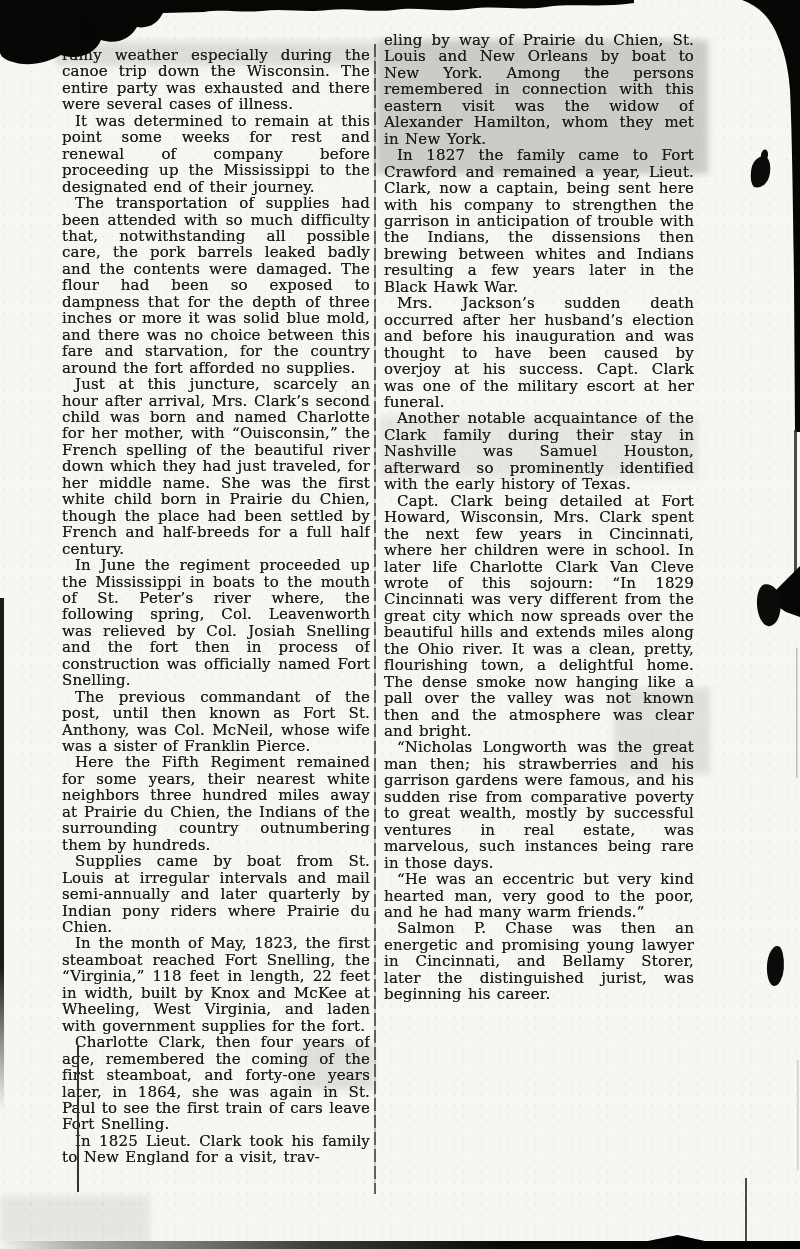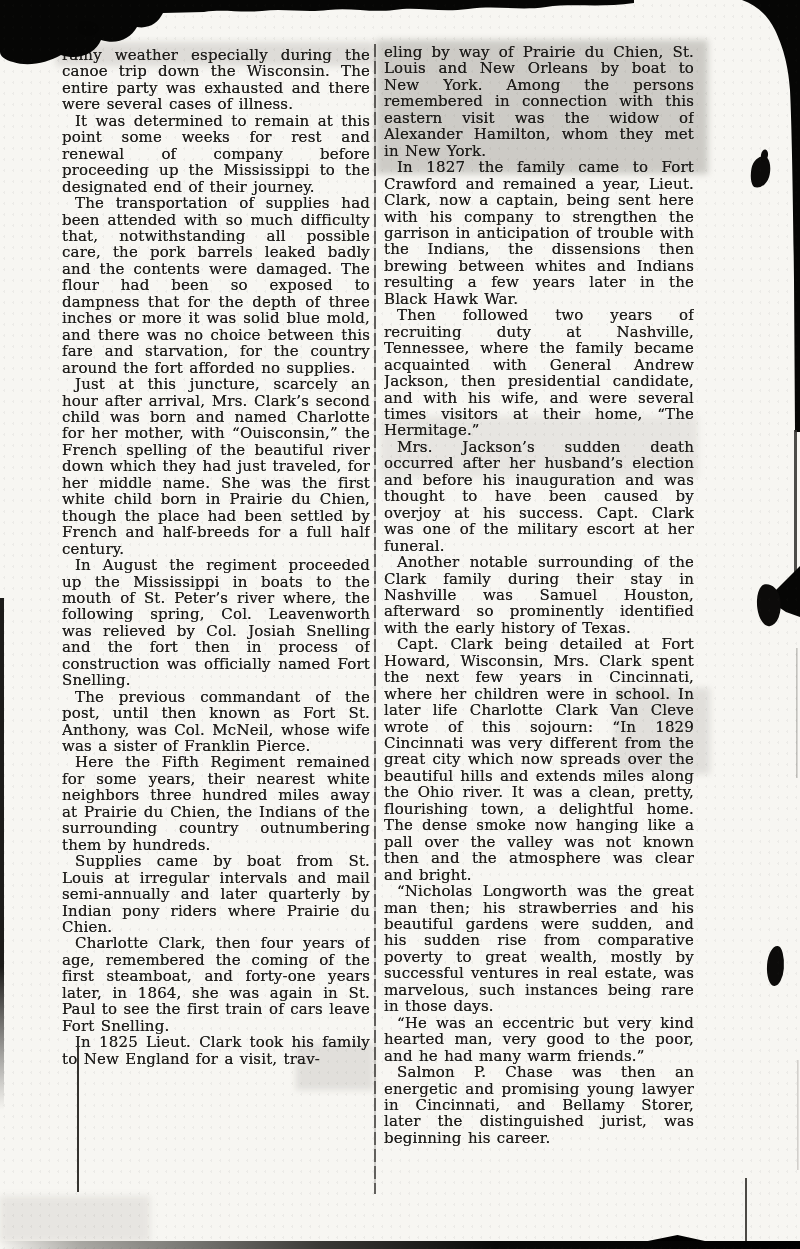--- a/index.html
+++ b/index.html
@@ -22,21 +22,21 @@
     position:absolute;
     font-size:15px;
     line-height:16.45px;
     text-align:justify;
     letter-spacing:.15px;
     word-spacing:1.4px;
     text-shadow:0 0 .5px rgba(20,18,15,.75);
     height:1152px;overflow:hidden;
   }
   .col-left{left:62px;top:47px;width:308px;}
-  .col-right{left:384px;top:44px;width:310px;}
+  .col-right{left:384px;top:32px;width:310px;}
   .col p{margin:0;text-indent:13px;}
   .col p.cont{text-indent:0;}
   .divider{
     position:absolute;left:374px;top:44px;width:2px;height:1150px;
     background:repeating-linear-gradient(to bottom,
       rgba(35,33,30,.7) 0 13px, rgba(35,33,30,.2) 13px 17px);
   }
   
   .shade{position:absolute;filter:blur(3px);pointer-events:none;}
   .shade-a{left:376px;top:40px;width:332px;height:134px;background:rgba(158,156,150,.48);}
@@ -83,38 +83,38 @@
   <div class="shade shade-c"></div>
   <div class="shade shade-d"></div>
   <div class="shade shade-e"></div>
   <div class="shade shade-f"></div>
 
   <div class="col col-left">
     <p class="cont">rainy weather especially during the canoe trip down the Wisconsin. The entire party was exhausted and there were several cases of illness.</p>
     <p>It was determined to remain at this point some weeks for rest and renewal of company before proceeding up the Mississippi to the designated end of their journey.</p>
     <p>The transportation of supplies had been attended with so much difficulty that, notwithstanding all possible care, the pork barrels leaked badly and the contents were damaged. The flour had been so exposed to dampness that for the depth of three inches or more it was solid blue mold, and there was no choice between this fare and starvation, for the country around the fort afforded no supplies.</p>
     <p>Just at this juncture, scarcely an hour after arrival, Mrs. Clark’s second child was born and named Charlotte for her mother, with “Ouisconsin,” the French spelling of the beautiful river down which they had just traveled, for her middle name. She was the first white child born in Prairie du Chien, though the place had been settled by French and half-breeds for a full half century.</p>
-    <p>In August the regiment proceeded up the Mississippi in boats to the mouth of St. Peter’s river where, the following spring, Col. Leavenworth was relieved by Col. Josiah Snelling and the fort then in process of construction was officially named Fort Snelling.</p>
+    <p>In June the regiment proceeded up the Mississippi in boats to the mouth of St. Peter’s river where, the following spring, Col. Leavenworth was relieved by Col. Josiah Snelling and the fort then in process of construction was officially named Fort Snelling.</p>
     <p>The previous commandant of the post, until then known as Fort St. Anthony, was Col. McNeil, whose wife was a sister of Franklin Pierce.</p>
     <p>Here the Fifth Regiment remained for some years, their nearest white neighbors three hundred miles away at Prairie du Chien, the Indians of the surrounding country outnumbering them by hundreds.</p>
     <p>Supplies came by boat from St. Louis at irregular intervals and mail semi-annually and later quarterly by Indian pony riders where Prairie du Chien.</p>
+    <p>In the month of May, 1823, the first steamboat reached Fort Snelling, the “Virginia,” 118 feet in length, 22 feet in width, built by Knox and McKee at Wheeling, West Virginia, and laden with government supplies for the fort.</p>
     <p>Charlotte Clark, then four years of age, remembered the coming of the first steamboat, and forty-one years later, in 1864, she was again in St. Paul to see the first train of cars leave Fort Snelling.</p>
     <p>In 1825 Lieut. Clark took his family to New England for a visit, trav-</p>
   </div>
 
   <div class="divider"></div>
 
   <div class="col col-right">
     <p class="cont">eling by way of Prairie du Chien, St. Louis and New Orleans by boat to New York. Among the persons remembered in connection with this eastern visit was the widow of Alexander Hamilton, whom they met in New York.</p>
     <p>In 1827 the family came to Fort Crawford and remained a year, Lieut. Clark, now a captain, being sent here with his company to strengthen the garrison in anticipation of trouble with the Indians, the dissensions then brewing between whites and Indians resulting a few years later in the Black Hawk War.</p>
-    <p>Then followed two years of recruiting duty at Nashville, Tennessee, where the family became acquainted with General Andrew Jackson, then presidential candidate, and with his wife, and were several times visitors at their home, “The Hermitage.”</p>
     <p>Mrs. Jackson’s sudden death occurred after her husband’s election and before his inauguration and was thought to have been caused by overjoy at his success. Capt. Clark was one of the military escort at her funeral.</p>
-    <p>Another notable surrounding of the Clark family during their stay in Nashville was Samuel Houston, afterward so prominently identified with the early history of Texas.</p>
+    <p>Another notable acquaintance of the Clark family during their stay in Nashville was Samuel Houston, afterward so prominently identified with the early history of Texas.</p>
     <p>Capt. Clark being detailed at Fort Howard, Wisconsin, Mrs. Clark spent the next few years in Cincinnati, where her children were in school. In later life Charlotte Clark Van Cleve wrote of this sojourn: “In 1829 Cincinnati was very different from the great city which now spreads over the beautiful hills and extends miles along the Ohio river. It was a clean, pretty, flourishing town, a delightful home. The dense smoke now hanging like a pall over the valley was not known then and the atmosphere was clear and bright.</p>
-    <p>“Nicholas Longworth was the great man then; his strawberries and his beautiful gardens were sudden, and his sudden rise from comparative poverty to great wealth, mostly by successful ventures in real estate, was marvelous, such instances being rare in those days.</p>
+    <p>“Nicholas Longworth was the great man then; his strawberries and his garrison gardens were famous, and his sudden rise from comparative poverty to great wealth, mostly by successful ventures in real estate, was marvelous, such instances being rare in those days.</p>
     <p>“He was an eccentric but very kind hearted man, very good to the poor, and he had many warm friends.”</p>
     <p>Salmon P. Chase was then an energetic and promising young lawyer in Cincinnati, and Bellamy Storer, later the distinguished jurist, was beginning his career.</p>
   </div>
 
   <svg class="tear-top" width="800" height="70" viewBox="0 0 800 70" aria-hidden="true">
     <path fill="#060605" d="
       M0,0 H634 V3
       C600,8 572,3 546,7
       C518,11 498,5 468,9
       C438,13 418,6 394,10

